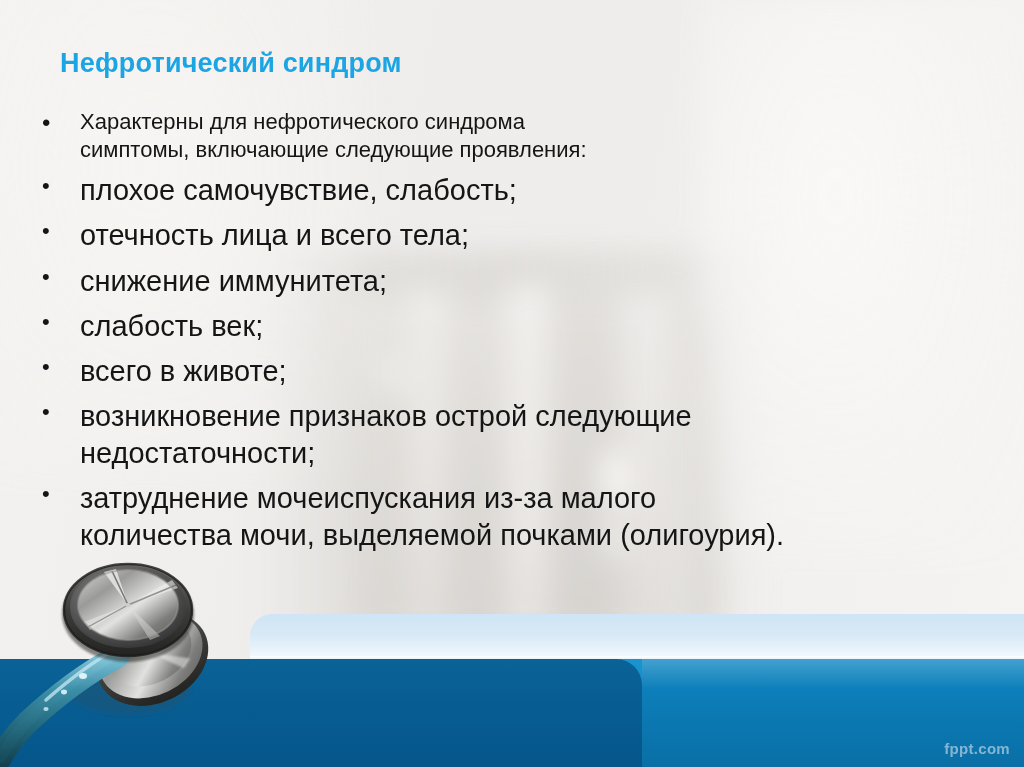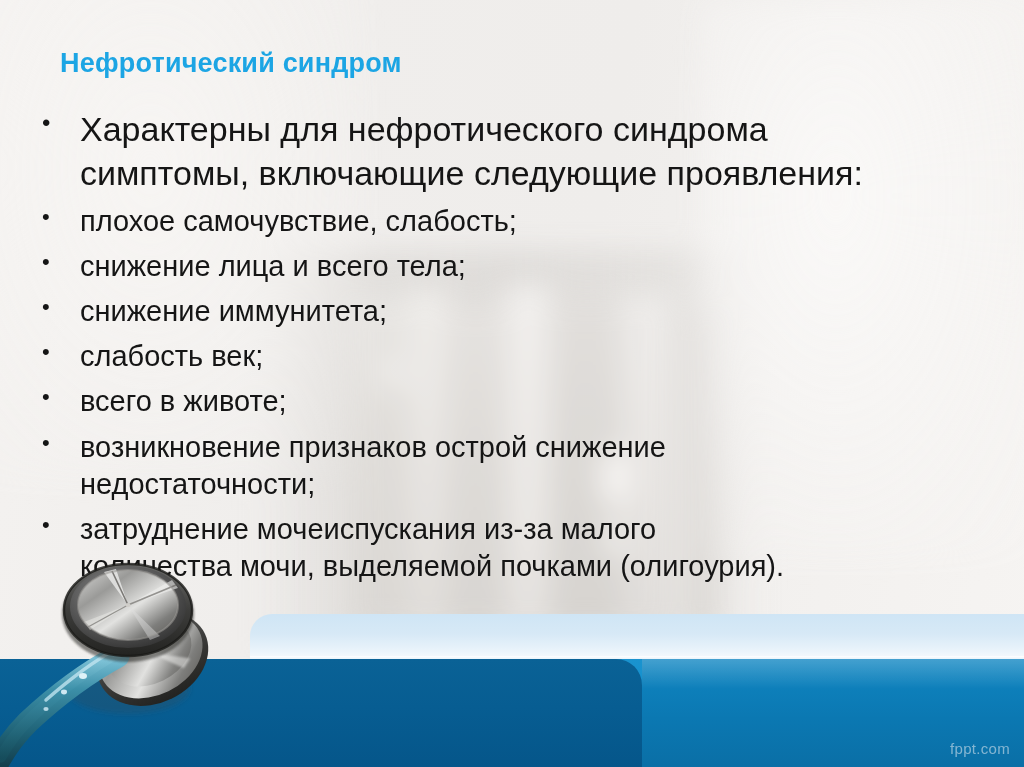--- a/index.html
+++ b/index.html
@@ -95,21 +95,21 @@
     font-size: 22px;
     line-height: 1.28;
     color: #151515;
   }
   .bullet-text {
     flex: 1 1 auto;
     font-size: 29px;
     line-height: 1.28;
     white-space: pre-line;
   }
-  .bullet-row.lead .bullet-text { font-size: 34px; }
+  .bullet-row.lead .bullet-text { font-size: 22px; }
   .bullet-row.lead .bullet-dot  { font-size: 24px; }
 
   
   .band-light {
     position: absolute;
     left: 250px;
     top: 614px;
     width: 774px;
     height: 44px;
     background: linear-gradient(180deg, #cfe5f5 0%, #d7e9f6 45%, #e7f2fa 78%, #f4f9fd 100%);
@@ -159,21 +159,21 @@
   }
 
   
   .steth { position: absolute; left: 0; top: 552px; width: 260px; height: 215px; }
 
   .watermark {
     position: absolute;
     right: 14px;
     bottom: 10px;
     font-size: 15px;
-    font-weight: normal;
+    font-weight: bold;
     letter-spacing: 0.3px;
     color: rgba(206,222,234,0.62);
   }
 </style>
 </head>
 <body>
 
 <div class="slide">
 
   <div class="bg-base"></div>
@@ -204,41 +204,41 @@
 симптомы, включающие следующие проявления:</span>
     </div>
 
     <div class="bullet-row">
       <span class="bullet-dot">•</span>
       <span class="bullet-text">плохое самочувствие, слабость;</span>
     </div>
 
     <div class="bullet-row">
       <span class="bullet-dot">•</span>
-      <span class="bullet-text">снижение лица и всего тела;</span>
+      <span class="bullet-text">отечность лица и всего тела;</span>
     </div>
 
     <div class="bullet-row">
       <span class="bullet-dot">•</span>
       <span class="bullet-text">снижение иммунитета;</span>
     </div>
 
     <div class="bullet-row">
       <span class="bullet-dot">•</span>
       <span class="bullet-text">слабость век;</span>
     </div>
 
     <div class="bullet-row">
       <span class="bullet-dot">•</span>
       <span class="bullet-text">всего в животе;</span>
     </div>
 
     <div class="bullet-row">
       <span class="bullet-dot">•</span>
-      <span class="bullet-text">возникновение признаков острой снижение
+      <span class="bullet-text">возникновение признаков острой следующие
 недостаточности;</span>
     </div>
 
     <div class="bullet-row">
       <span class="bullet-dot">•</span>
       <span class="bullet-text">затруднение мочеиспускания из-за малого
 количества мочи, выделяемой почками (олигоурия).</span>
     </div>
 
   </div>

